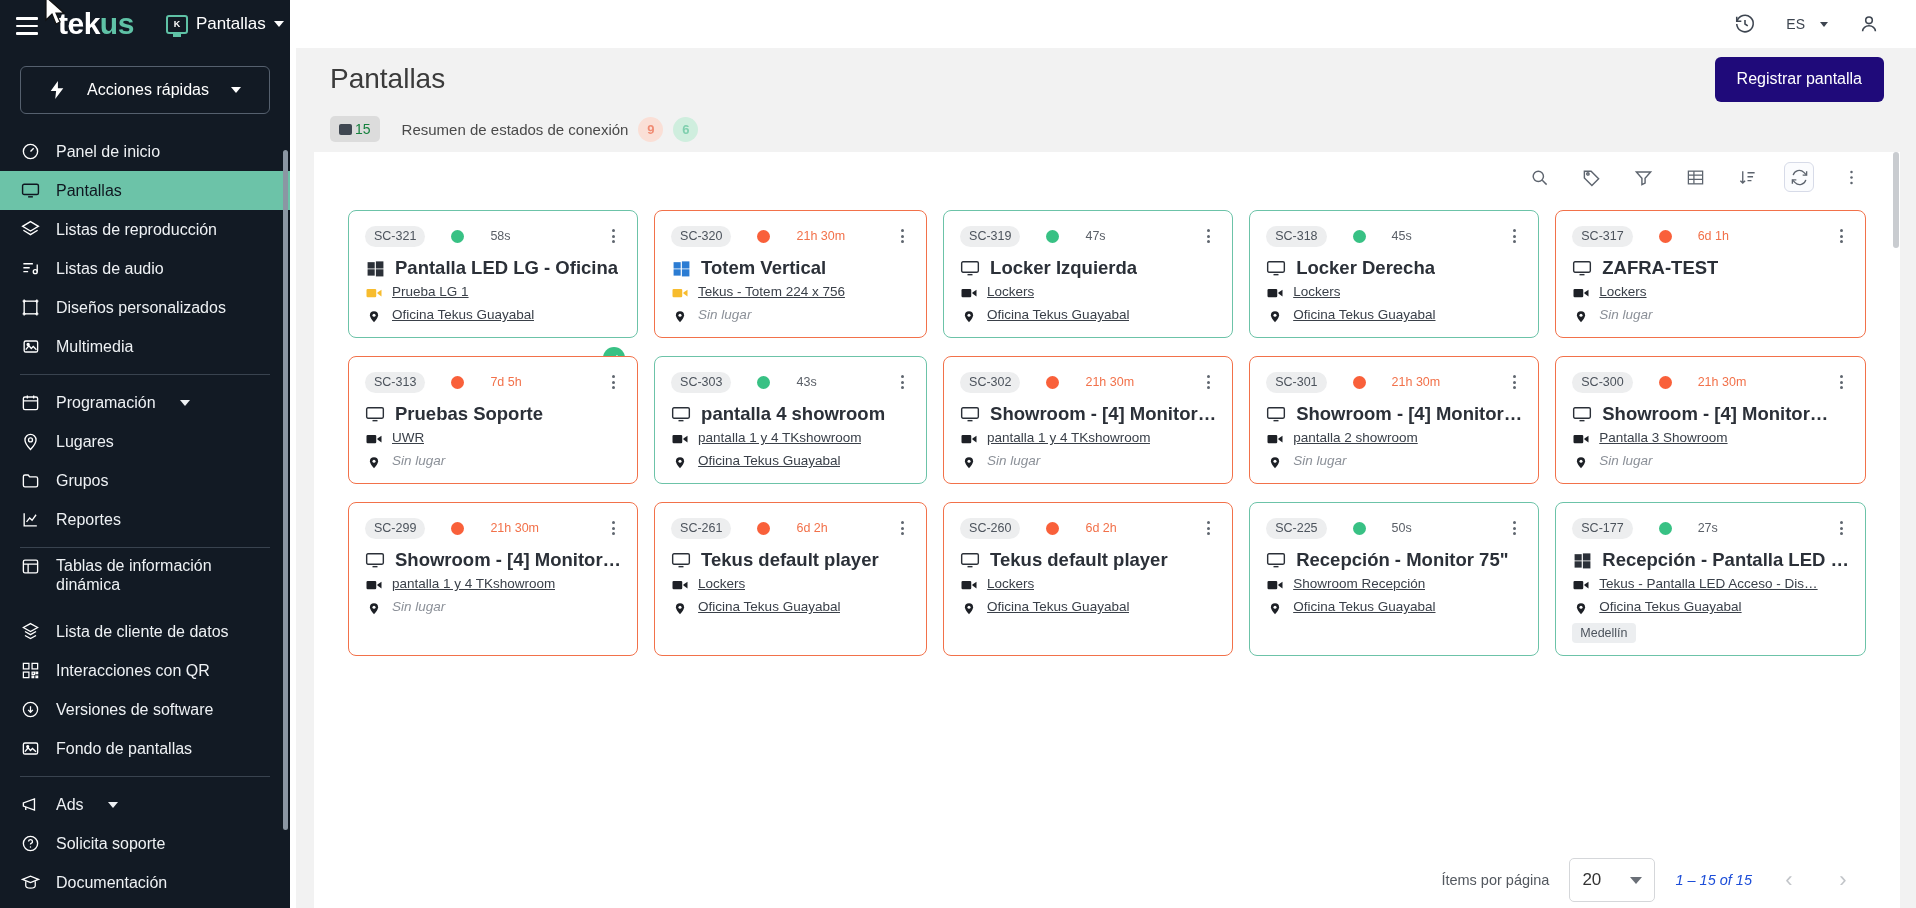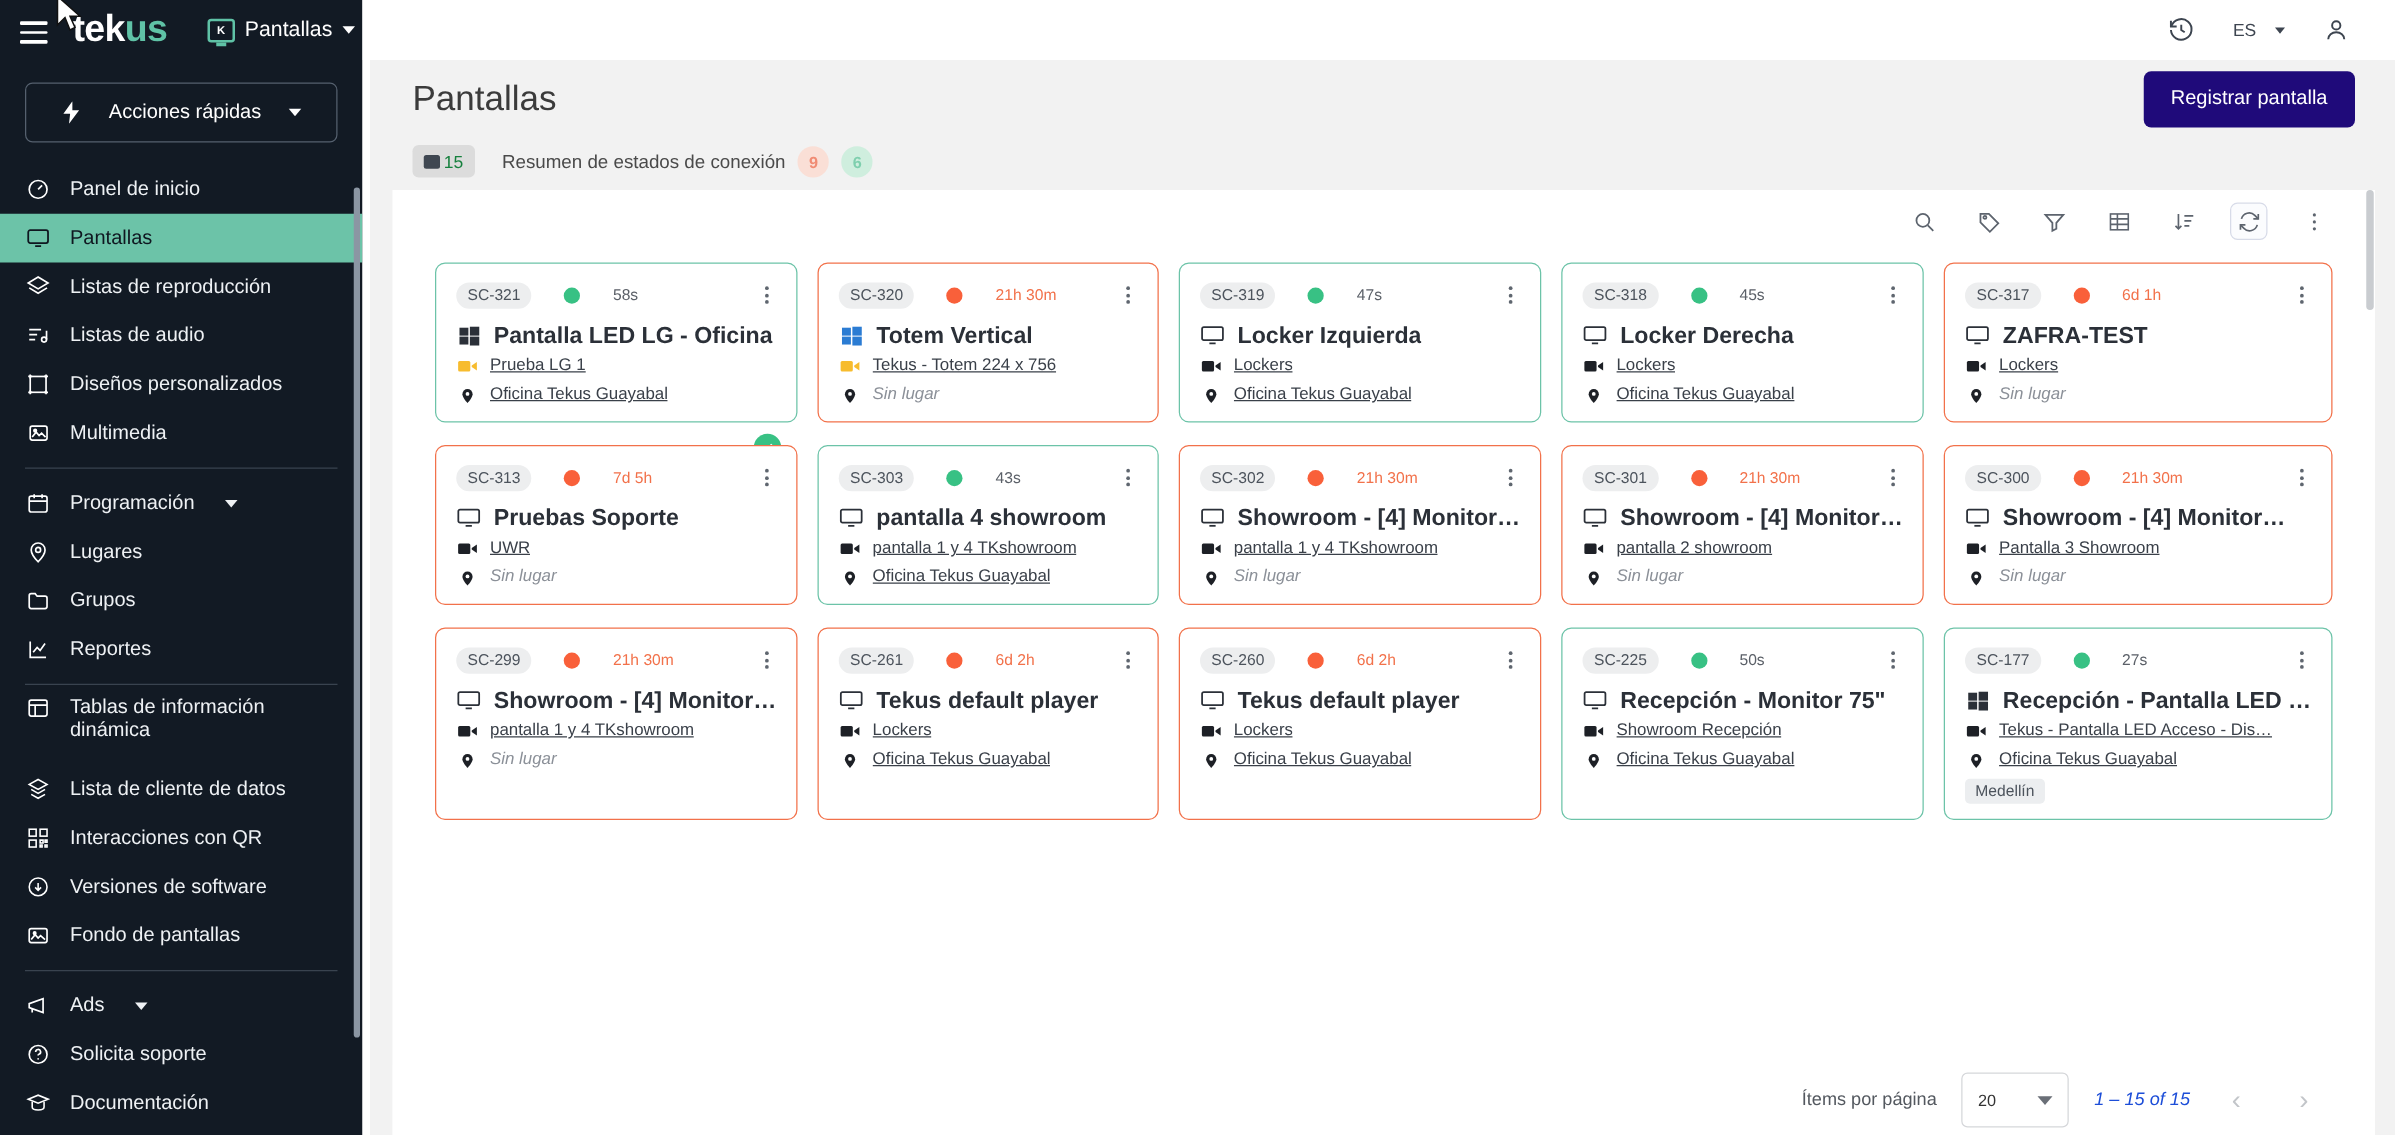--- a/index.html
+++ b/index.html
@@ -192,21 +192,21 @@
   .card-foot-check svg { display: block; }
 
   .paginator {
     height: 56px; display: flex; align-items: center; justify-content: flex-end;
     gap: 20px; padding-right: 40px; flex: 0 0 56px; background: #fff;
   }
   .pg-label { font-size: 14.5px; color: #53585f; }
   .pg-select {
     width: 86px; height: 44px; border: 1px solid #d5d7da; border-radius: 5px;
     display: flex; align-items: center; justify-content: space-between;
-    padding: 0 12px; font-size: 13px; color: #333; cursor: pointer;
+    padding: 0 12px; font-size: 17px; color: #333; cursor: pointer;
   }
   .pg-select .ar { width: 0; height: 0; border-left: 6px solid transparent;
                    border-right: 6px solid transparent; border-top: 7px solid #6a6f77; }
   .pg-range { font-size: 14.5px; color: #1d4ed8; font-style: italic; }
   .pg-arrow { width: 34px; height: 34px; display: flex; align-items: center; justify-content: center; color: #c2c5c9; cursor: pointer; font-size: 22px; }
   #main-scroll {
     position: absolute; right: 1px; top: 0px; width: 6px; height: 96px;
     background: #c9ccd0; border-radius: 3px;
   }
 </style>

